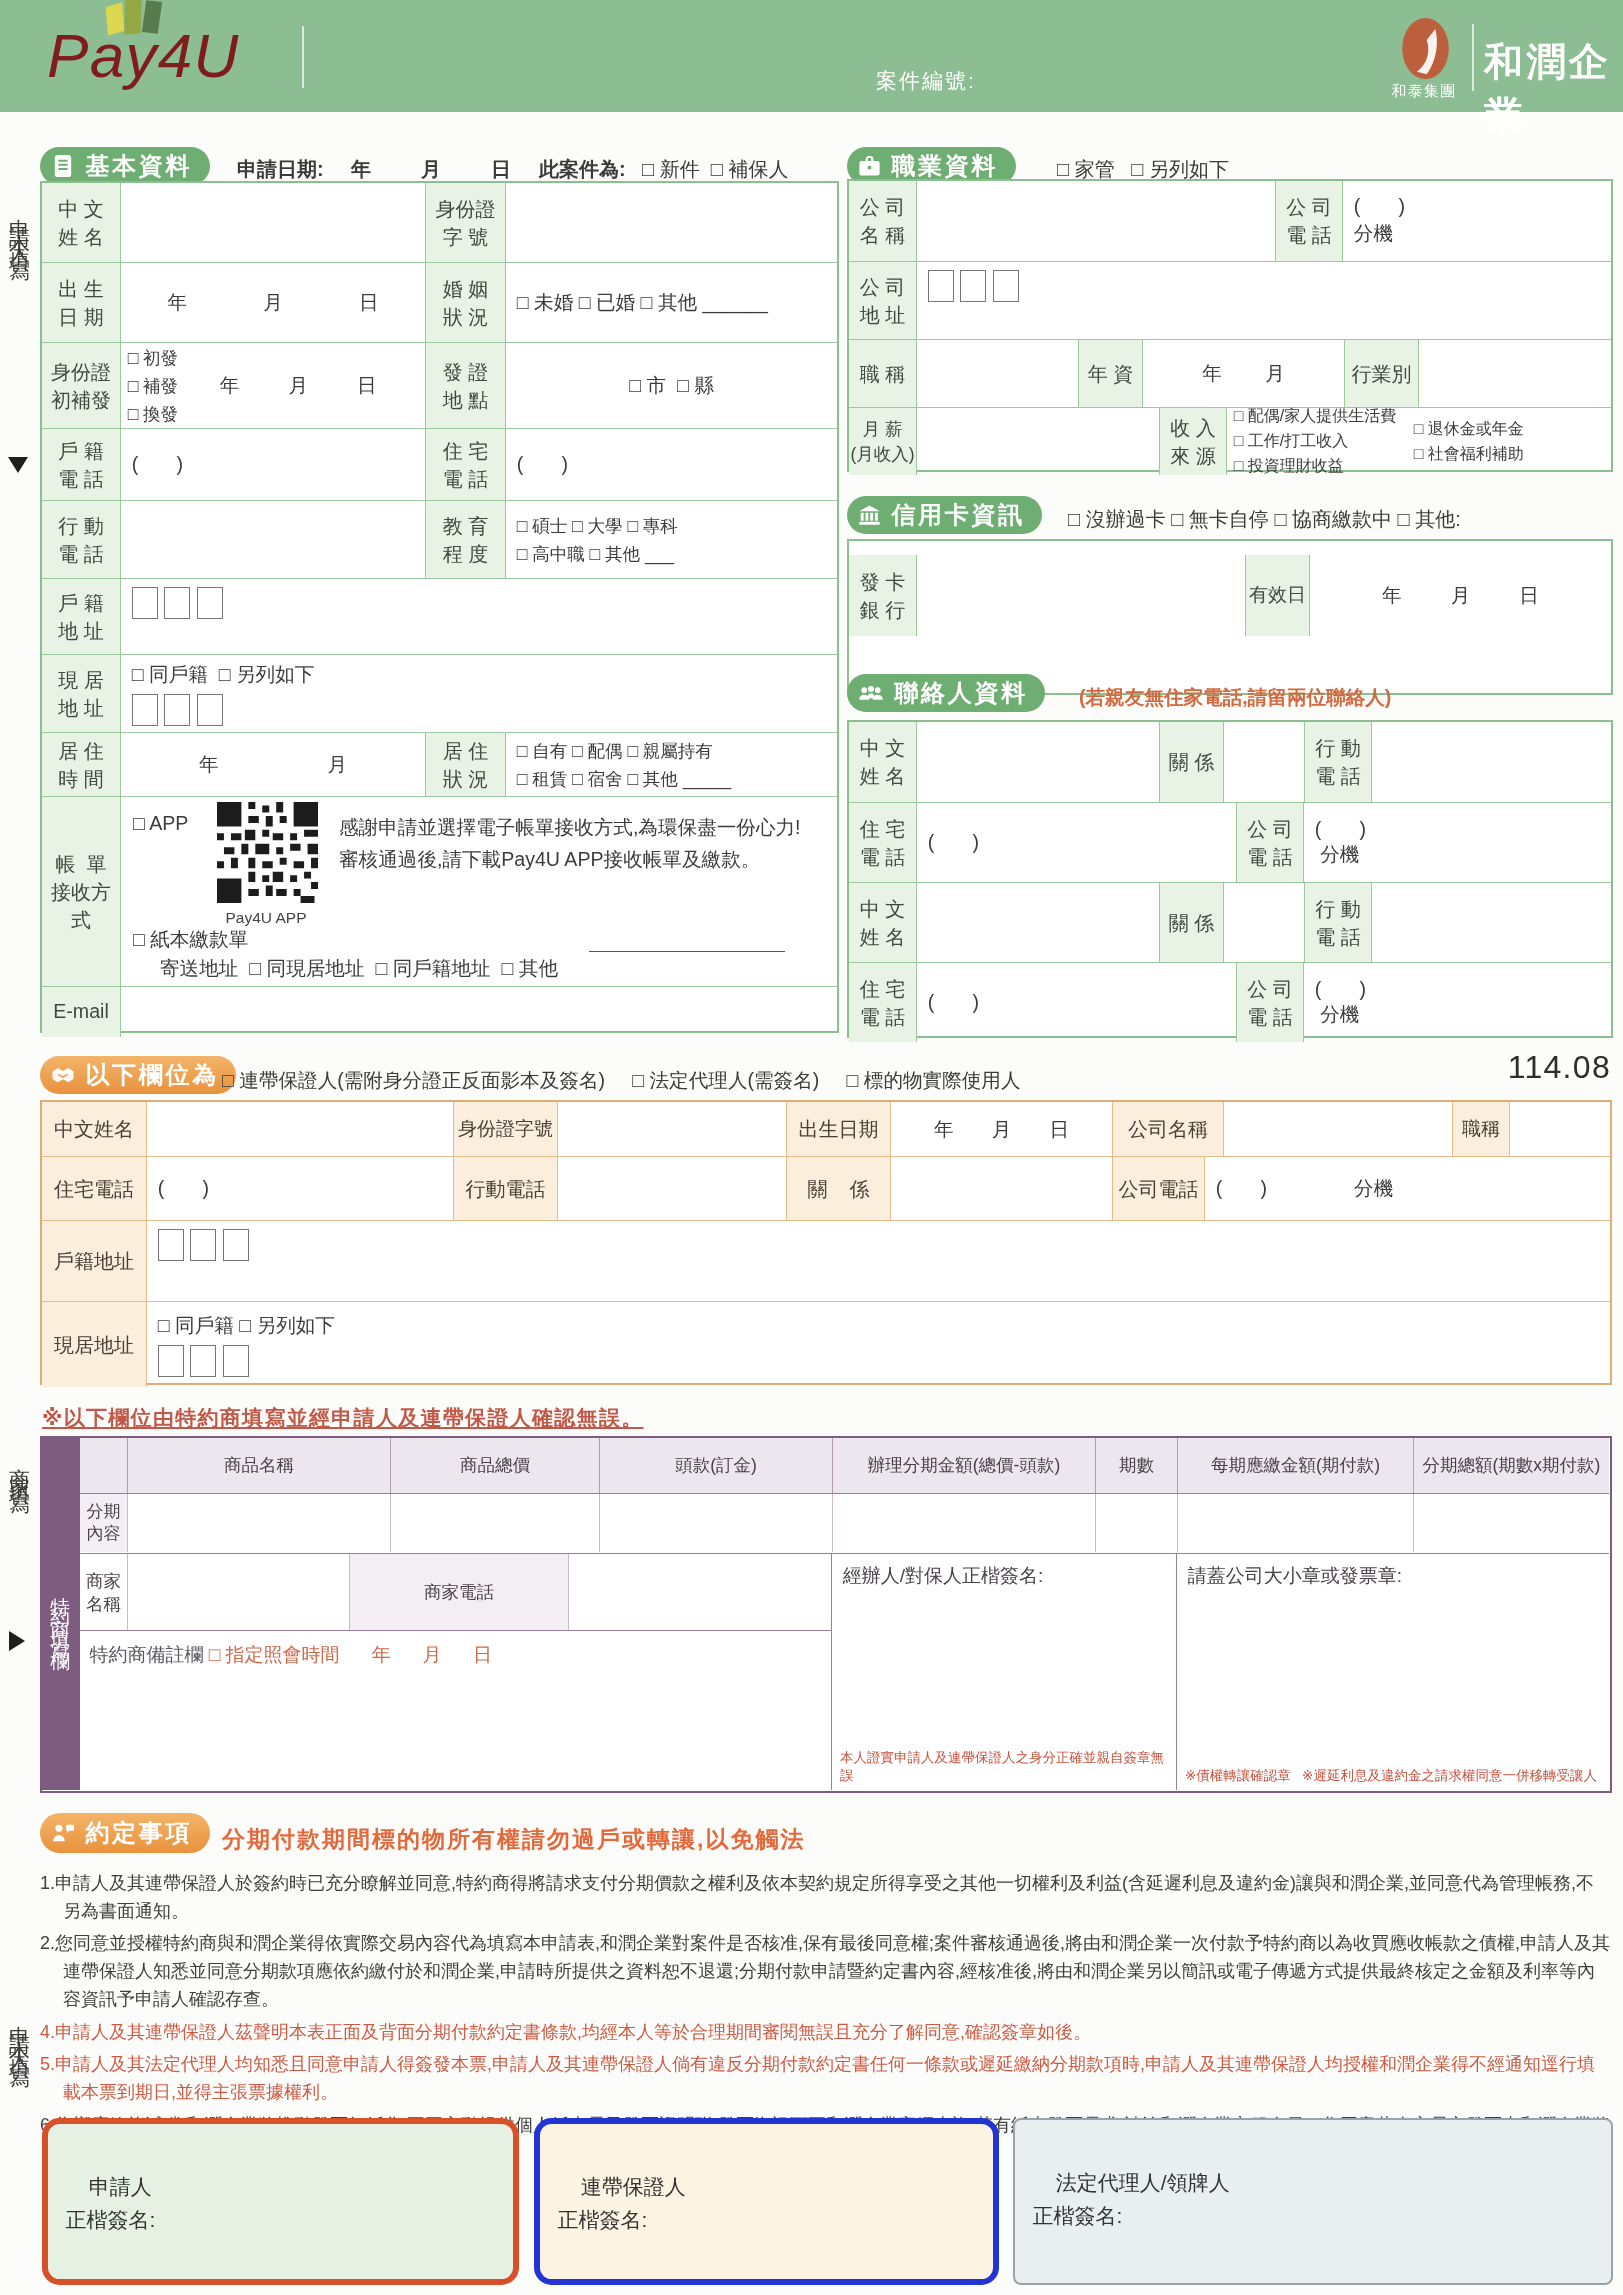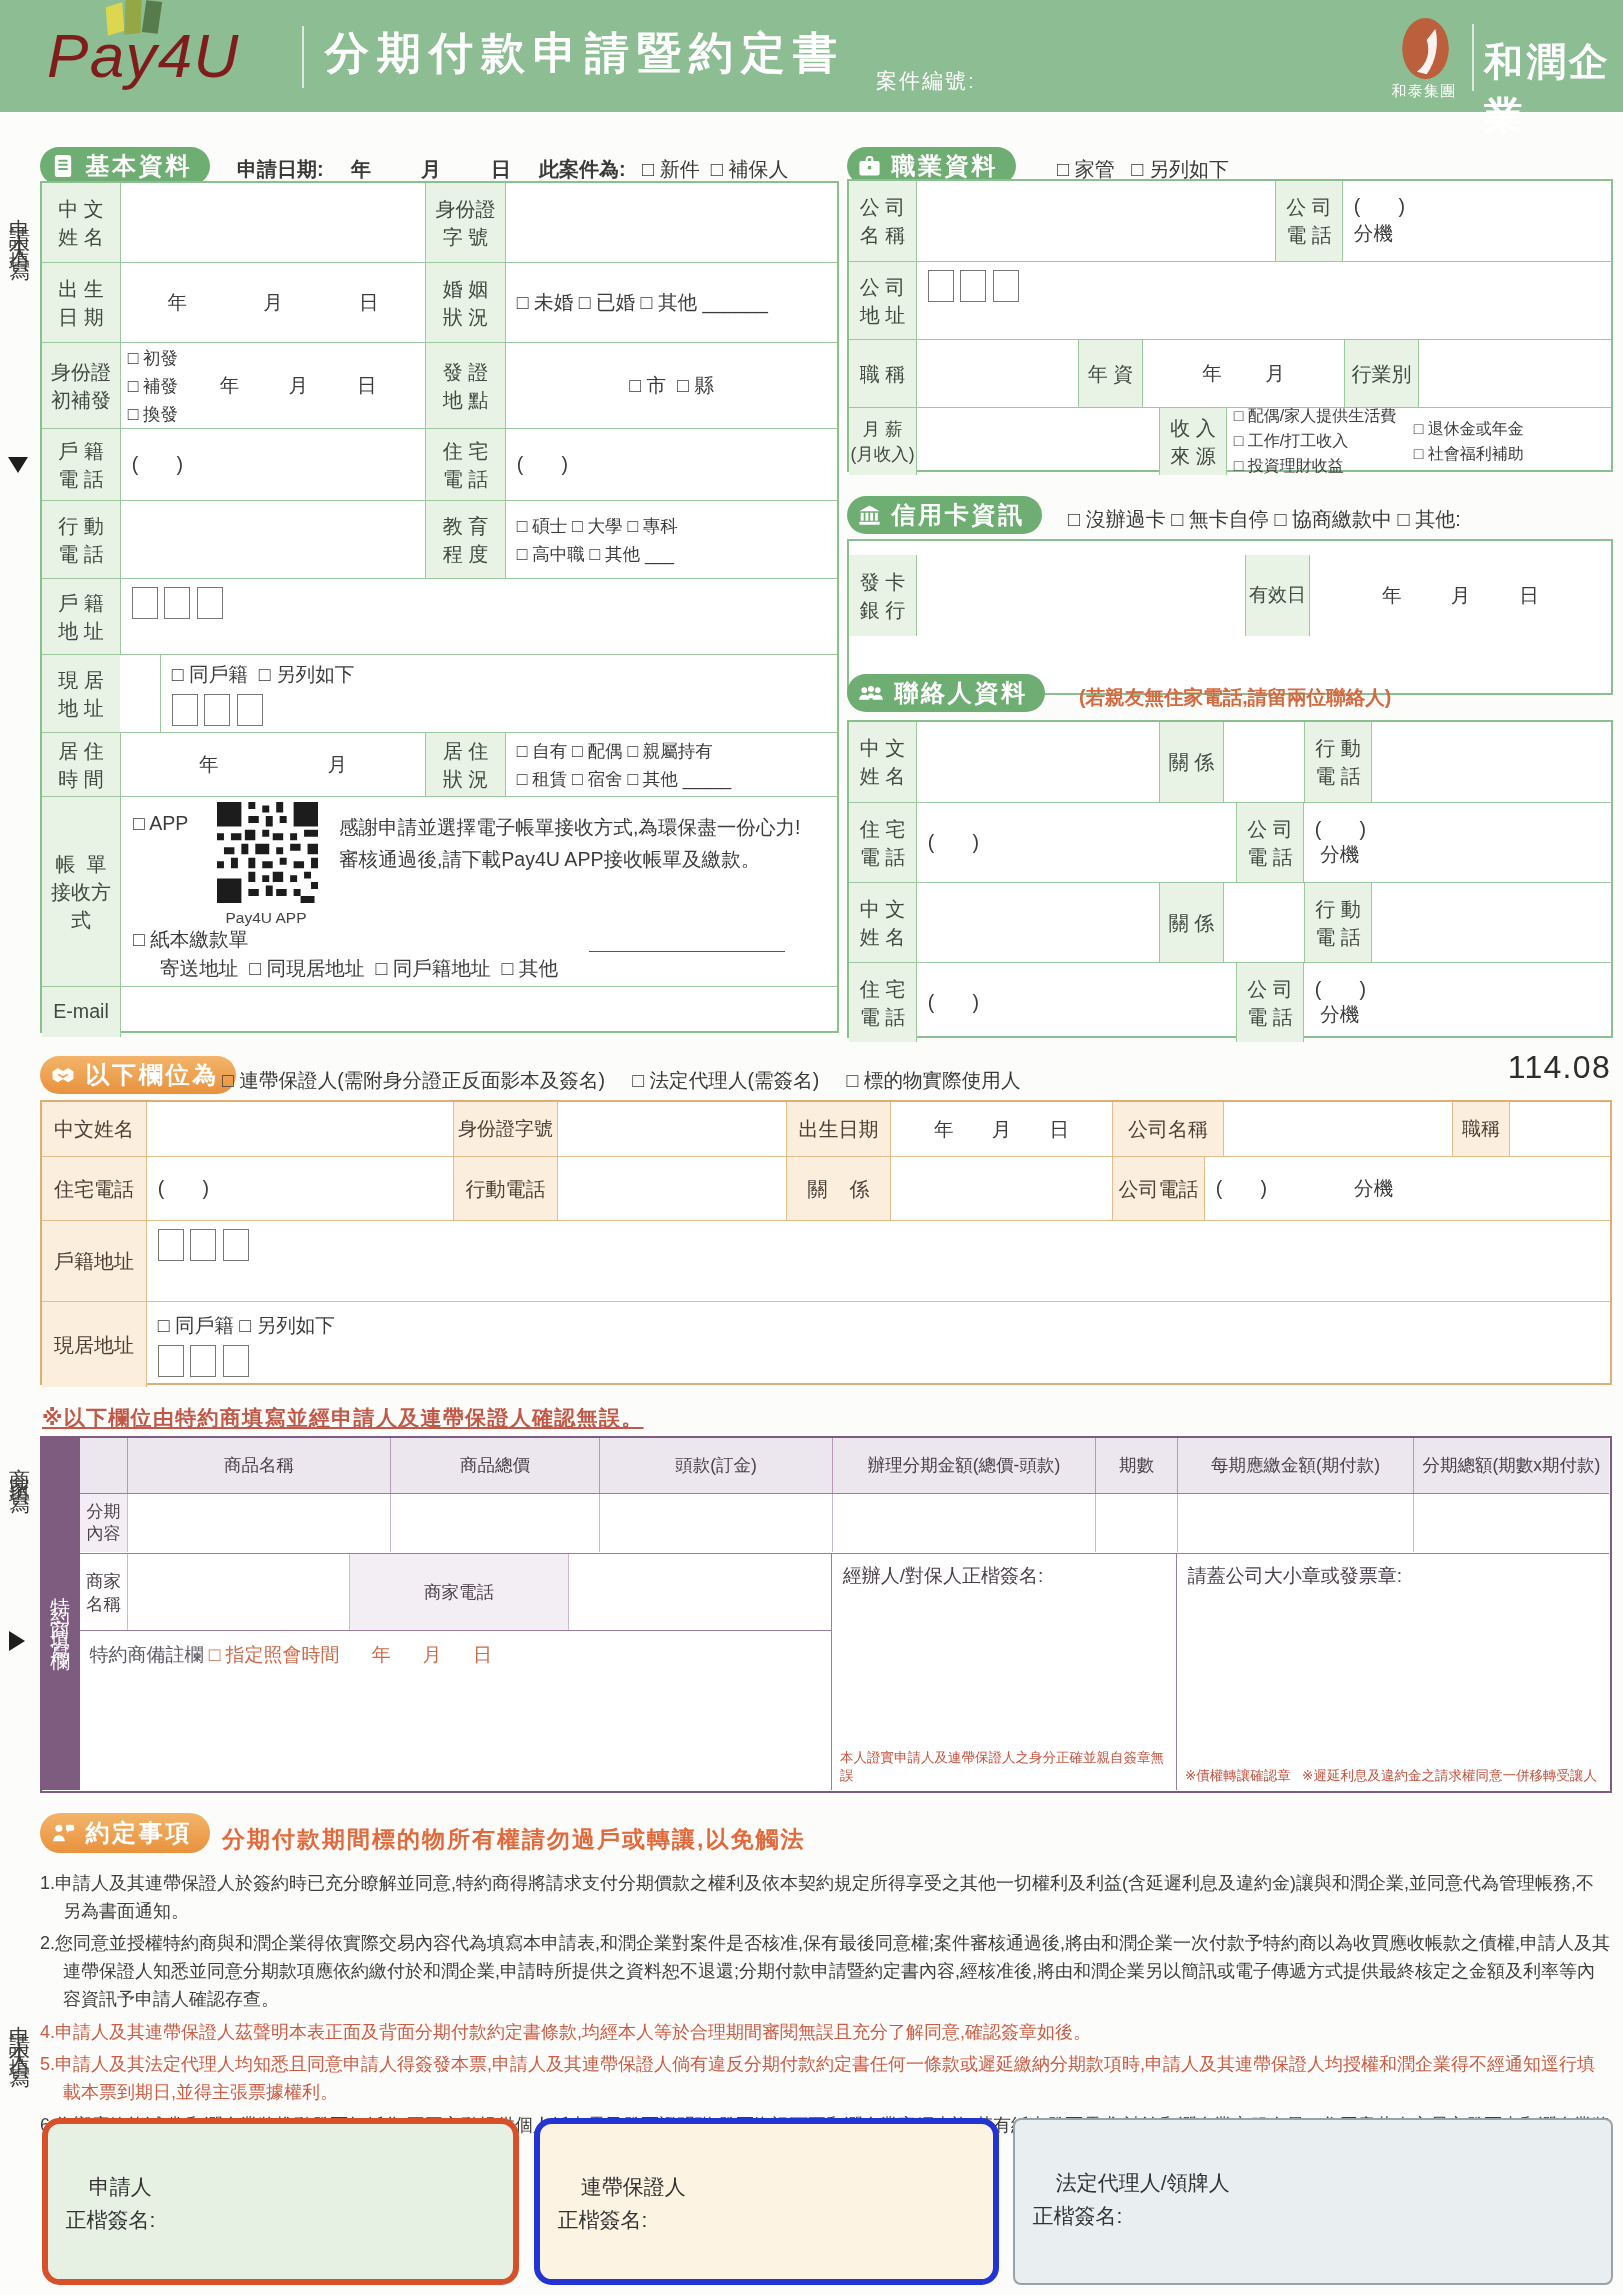--- a/index.html
+++ b/index.html
@@ -98,21 +98,20 @@
 <body>
 
 <div id="page">
 
   <div class="banner">
     <span class="leaf lf1"></span>
     <span class="leaf lf2"></span>
     <span class="leaf lf3"></span>
     <div class="logo">Pay4U</div>
     <div class="vdiv" style="left:302px;top:26px;height:62px;"></div>
-    <div class="title">分期付款申請暨約定書</div>
     <div class="caseno">案件編號:</div>
     <svg class="abs" style="left:1401px;top:16px;" width="49" height="65" viewBox="0 0 40 52">
       <ellipse cx="20" cy="26" rx="19" ry="25" fill="#bc5f3c"></ellipse>
       <path d="M13 45c9-7 11-17 8-26l7-9c3 11 1 26-7 37z" fill="#fff" opacity="0.92"></path>
     </svg>
     <div class="grouptxt">和泰集團</div>
     <div class="vdiv" style="left:1472px;top:24px;height:67px;"></div>
     <div class="company">和潤企業</div>
   </div>
 
@@ -181,21 +180,21 @@
       <div class="c fx sm">□ 碩士 □ 大學 □ 專科
 □ 高中職 □ 其他 ___</div>
     </div>
     <div class="r" style="height:76px;">
       <div class="l" style="width:78px;">戶 籍
 地 址</div>
       <div class="c fx top">
         <span class="pb"><i></i><i></i><i></i></span>
       </div>
     </div>
-    <div class="r" style="height:78px;gap:40px;">
+    <div class="r" style="height:78px;">
       <div class="l" style="width:78px;">現 居
 地 址</div>
       <div class="c fx colc" style="padding:5.4px 10.8px;">
         <span>□ 同戶籍  □ 另列如下</span>
         <span class="pb"><i></i><i></i><i></i></span>
       </div>
     </div>
     <div class="r" style="height:64px;">
       <div class="l" style="width:78px;">居 住
 時 間</div>

